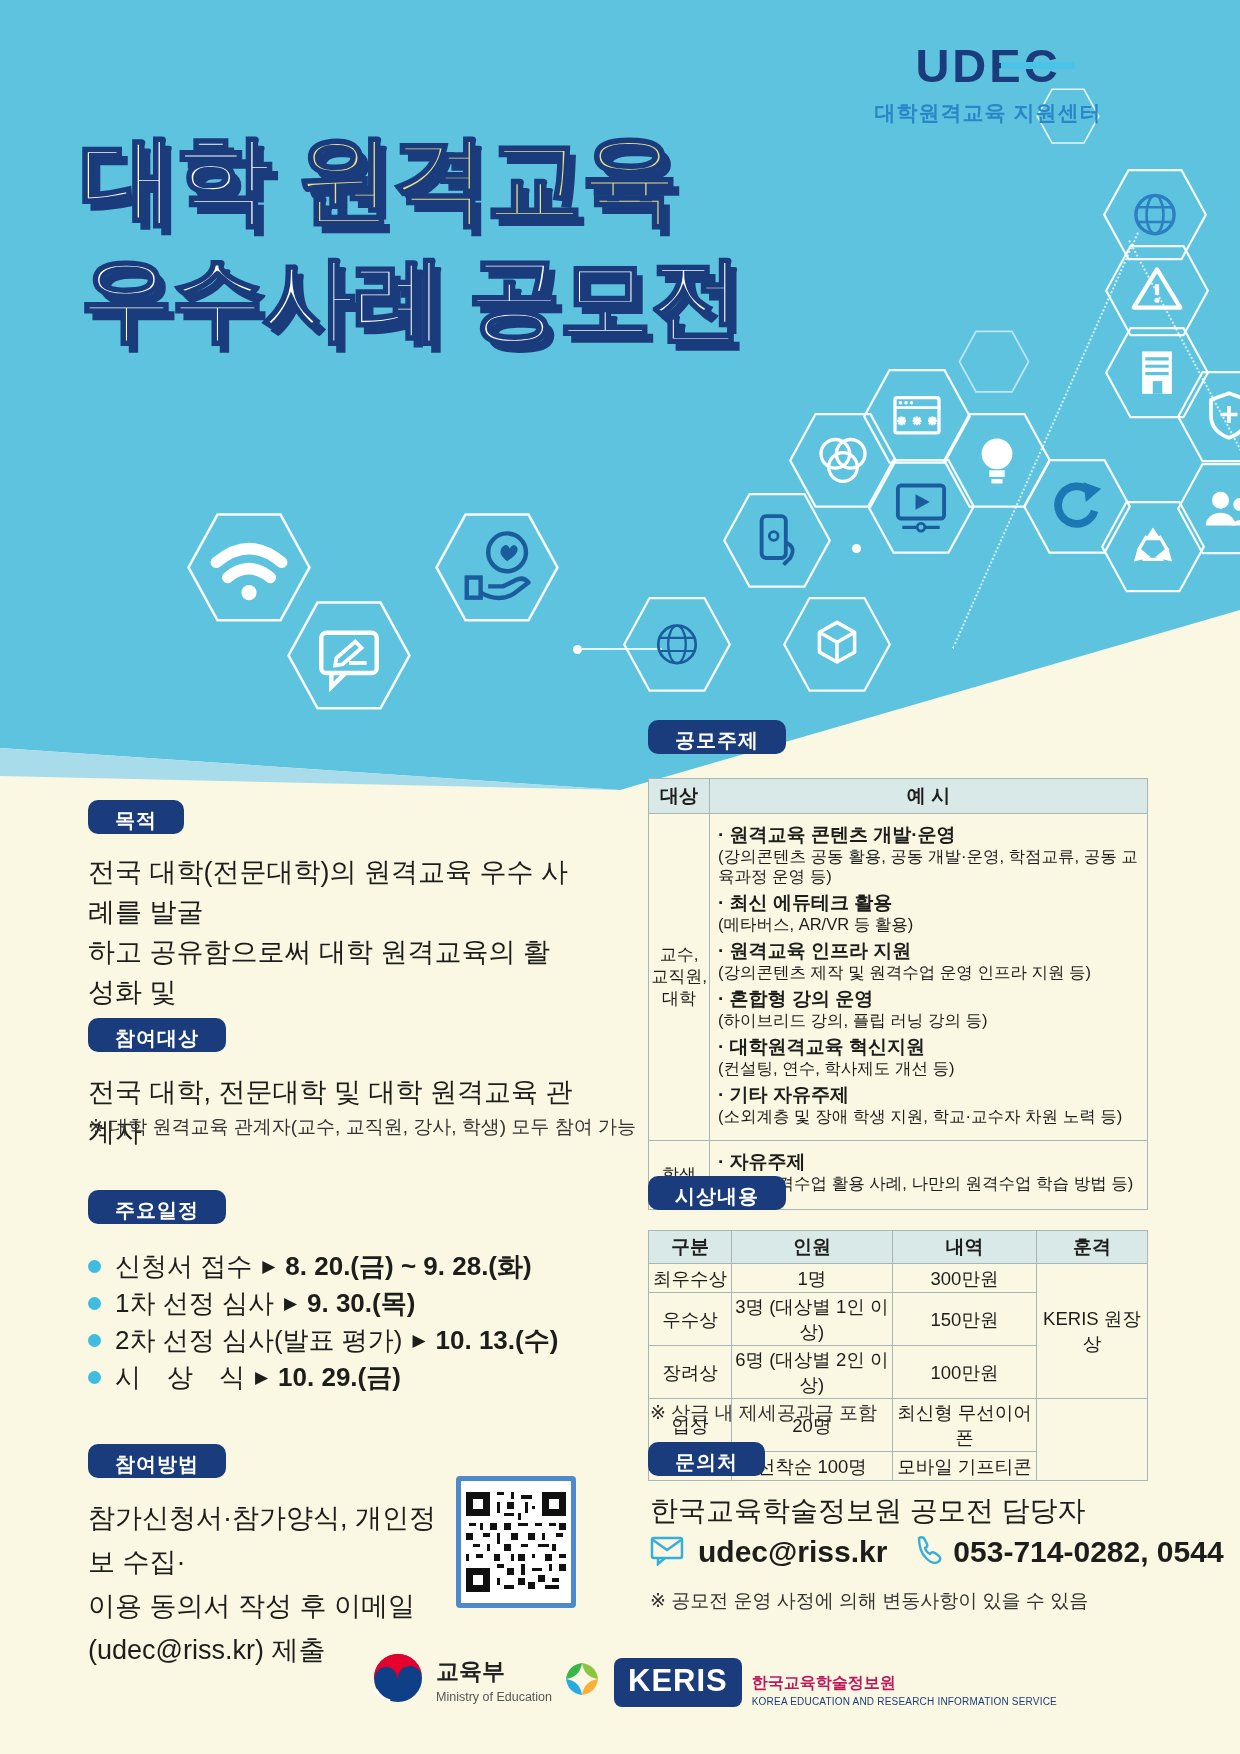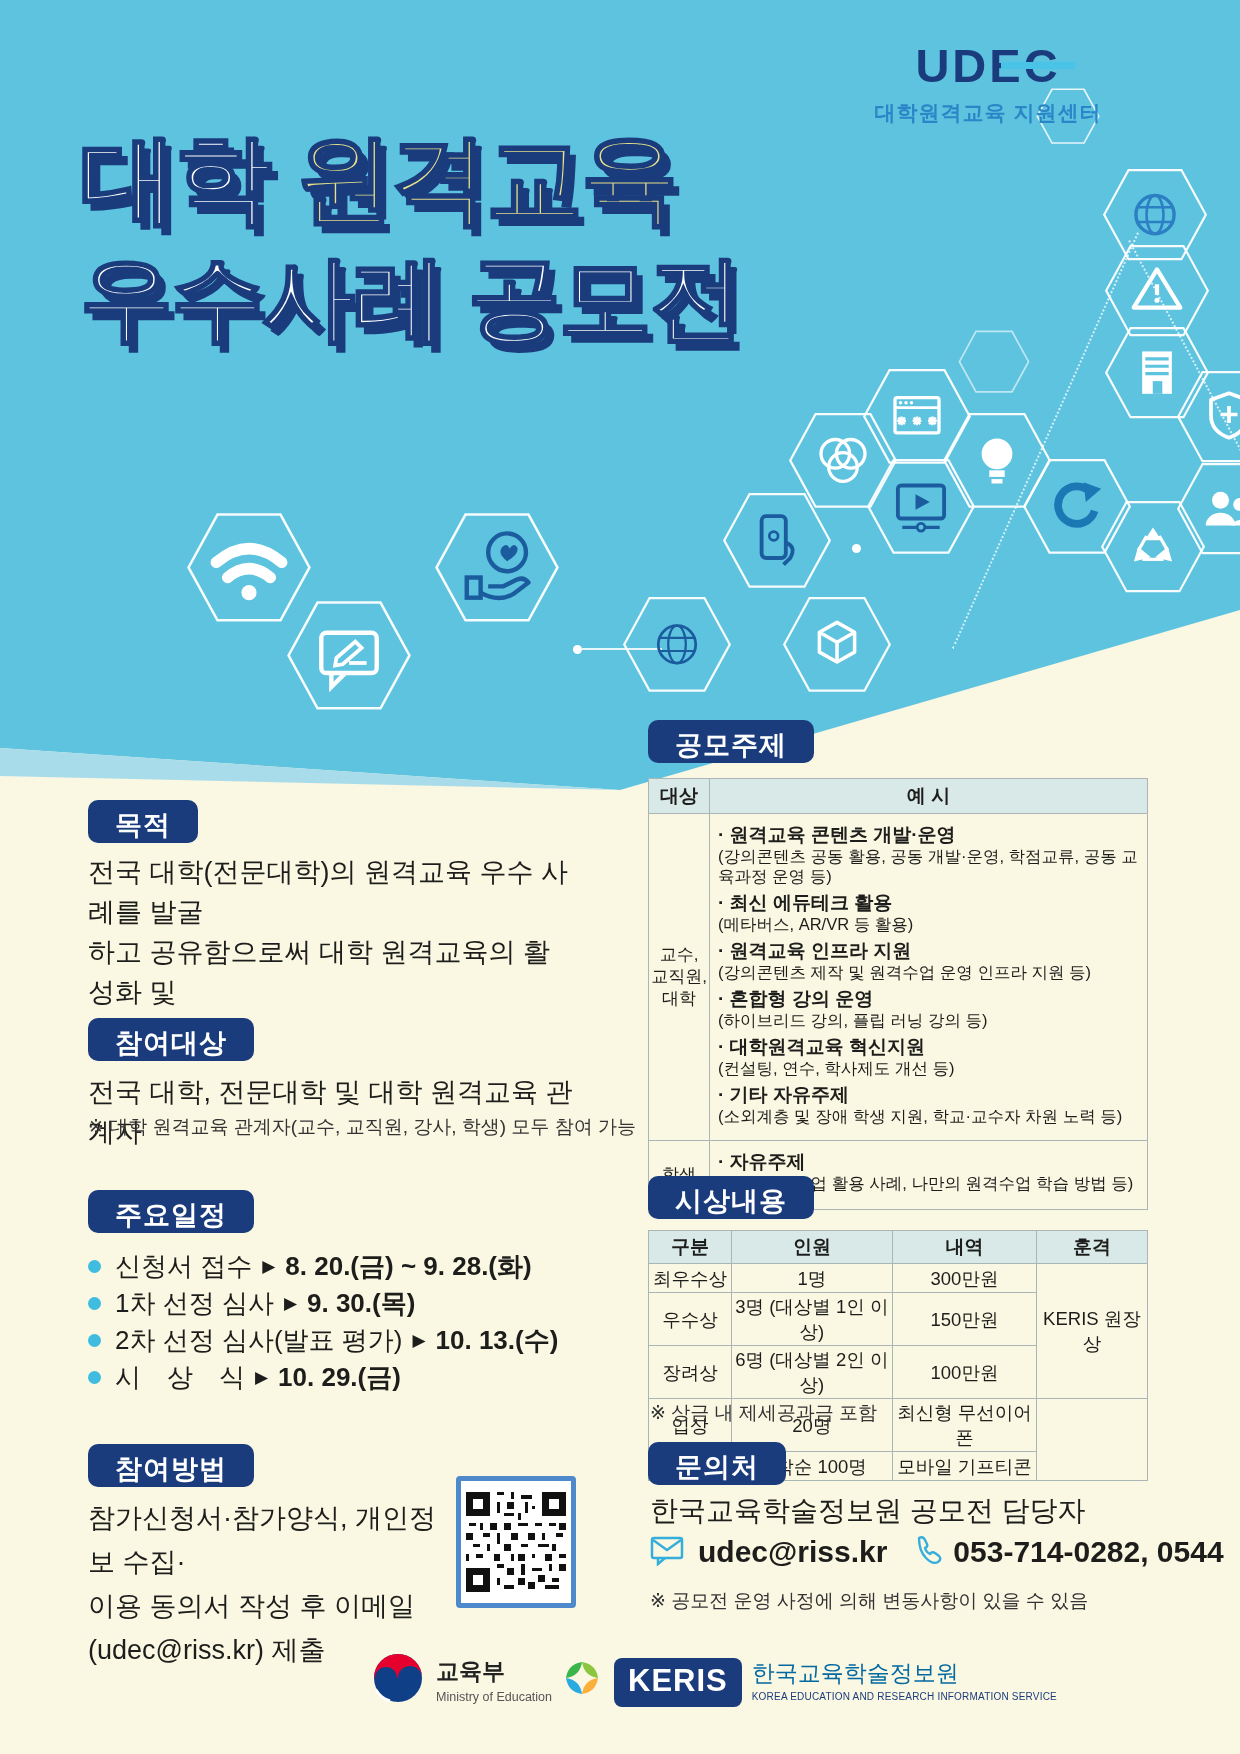--- a/index.html
+++ b/index.html
@@ -28,21 +28,21 @@
   
   .title{position:absolute;left:80px;top:128px;line-height:1.06;white-space:nowrap;}
   .title .l1,.title .l2{font-weight:900;letter-spacing:-2px;
     -webkit-text-stroke:2.5px #1A3C7C;text-shadow:7px 8px 0 #1A3C7C;}
   .title .l1{font-size:97px;}
   .title .l2{font-size:93px;margin-top:18px;}
   .w-white{color:#FFFFFF;}
   .w-yellow{color:#E7E18C;margin-left:26px;}
 
   
-  .hbox{position:absolute;background:#1A3C7C;color:#fff;font-size:27px;font-weight:800;
+  .hbox{position:absolute;background:#1A3C7C;color:#fff;font-size:20px;font-weight:800;
     padding:7px 27px 0;border-radius:10px;letter-spacing:1px;}
 
   
   .body-l{position:absolute;color:#1D1D1B;font-size:27px;line-height:40px;white-space:pre-line;}
   .note{position:absolute;color:#333;font-size:19px;}
   .sched{position:absolute;left:88px;top:1248px;}
   .sched .row{display:flex;align-items:center;height:37px;font-size:26px;color:#1D1D1B;}
   .sched .dot{width:13px;height:13px;border-radius:50%;background:#3FBCE0;margin-right:14px;flex:0 0 auto;}
   .sched .lab{margin-right:10px;}
   .sched .arr{font-size:17px;margin-right:10px;color:#1D1D1B;}
@@ -75,24 +75,24 @@
   
   .contact-name{position:absolute;left:650px;top:1492px;font-size:28px;color:#1D1D1B;}
   .contact-row{position:absolute;left:650px;top:1534px;display:flex;align-items:center;}
   .contact-row .txt{font-size:30px;font-weight:800;color:#1D1D1B;margin:0 26px 0 10px;}
   .contact-row .txt.ph{margin-right:0;}
 
   
   .moe{position:absolute;left:372px;top:1652px;display:flex;align-items:center;}
   .moe .tx .n{font-size:23px;font-weight:800;color:#222;}
   .moe .tx .s{font-size:12.5px;color:#555;margin-top:3px;}
-  .keris{position:absolute;left:560px;top:1658px;display:flex;align-items:flex-start;}
+  .keris{position:absolute;left:560px;top:1658px;display:flex;align-items:flex-end;}
   .keris .box{background:#1B3C7C;color:#fff;font-size:31px;font-weight:900;letter-spacing:1px;
     padding:5px 14px 8px;border-radius:8px;margin:0 10px;}
-  .keris .tx .n{font-size:23px;font-weight:400;color:#0369a1;}
+  .keris .tx .n{font-size:16px;font-weight:700;color:#be185d;}
   .keris .tx .s{font-size:10px;color:#1B3C7C;margin-top:2px;letter-spacing:.2px;}
 </style>
 </head>
 <body>
 
 <div class="poster">
 
   <div class="bg-blue">
 
     <div class="dotline" style="left:952px;top:648px;width:455px;transform:rotate(-66deg);"></div>

